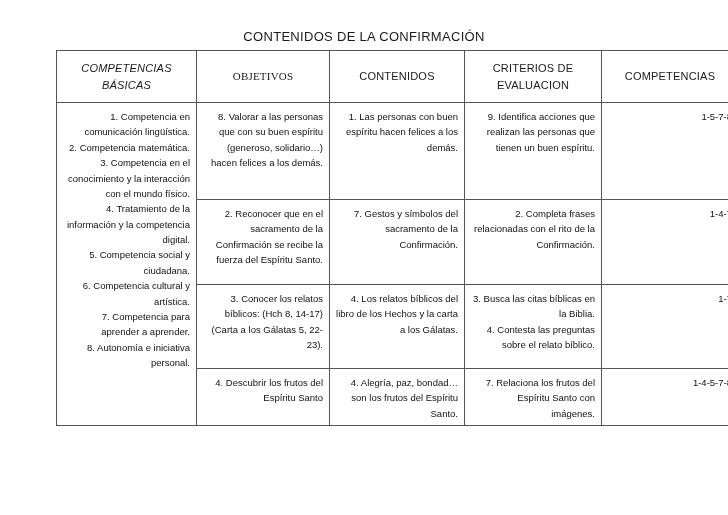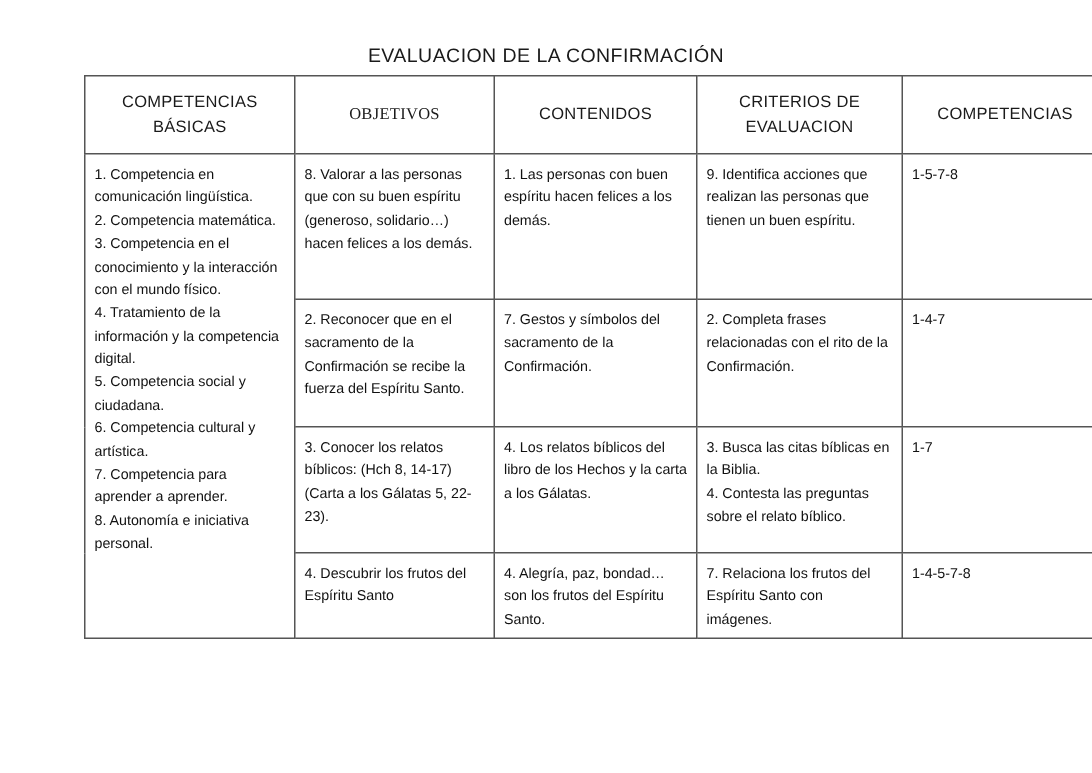--- a/index.html
+++ b/index.html
@@ -50,30 +50,31 @@
     text-align: center;
     vertical-align: middle;
     font-weight: normal;
     font-size: 11px;
     letter-spacing: 0.2px;
     padding-top: 9px;
     padding-bottom: 9px;
     line-height: 1.5;
     color: #1a1a1a;
   }
-  .col-cb   { width: 127px; }
+  .col-cb   { width: 127px; font-style: italic; }
   .col-obj  { width: 120px; font-family: Liberation Serif, serif; }
   .col-con  { width: 122px; }
   .col-cri  { width: 124px; margin-top: 42px; }
   .col-comp { width: 124px; }
 
   #matrix-table tbody td {
     font-size: 9.5px;
     line-height: 1.62;
     color: #111111;
+    text-align: right;
   }
   .cell-cb {
     padding-top: 22px;
     font-size: 8.6px;
     line-height: 1.66;
   }
   .cell-obj,
   .cell-con,
   .cell-cri {
     padding-top: 12px;
@@ -91,21 +92,21 @@
   .txt {
     display: block;
     white-space: pre-line;
   }
 </style>
 </head>
 <body>
 
 <div id="page">
 
-  <div id="doc-title">EVALUACION DE LA CONFIRMACIÓN</div>
+  <div id="doc-title">CONTENIDOS DE LA CONFIRMACIÓN</div>
 
   <table id="matrix-table">
     <thead>
       <tr>
         <th class="col-cb">COMPETENCIAS BÁSICAS</th>
         <th class="col-obj">OBJETIVOS</th>
         <th class="col-con">CONTENIDOS</th>
         <th class="col-cri">CRITERIOS DE EVALUACION</th>
         <th class="col-comp">COMPETENCIAS</th>
       </tr>

